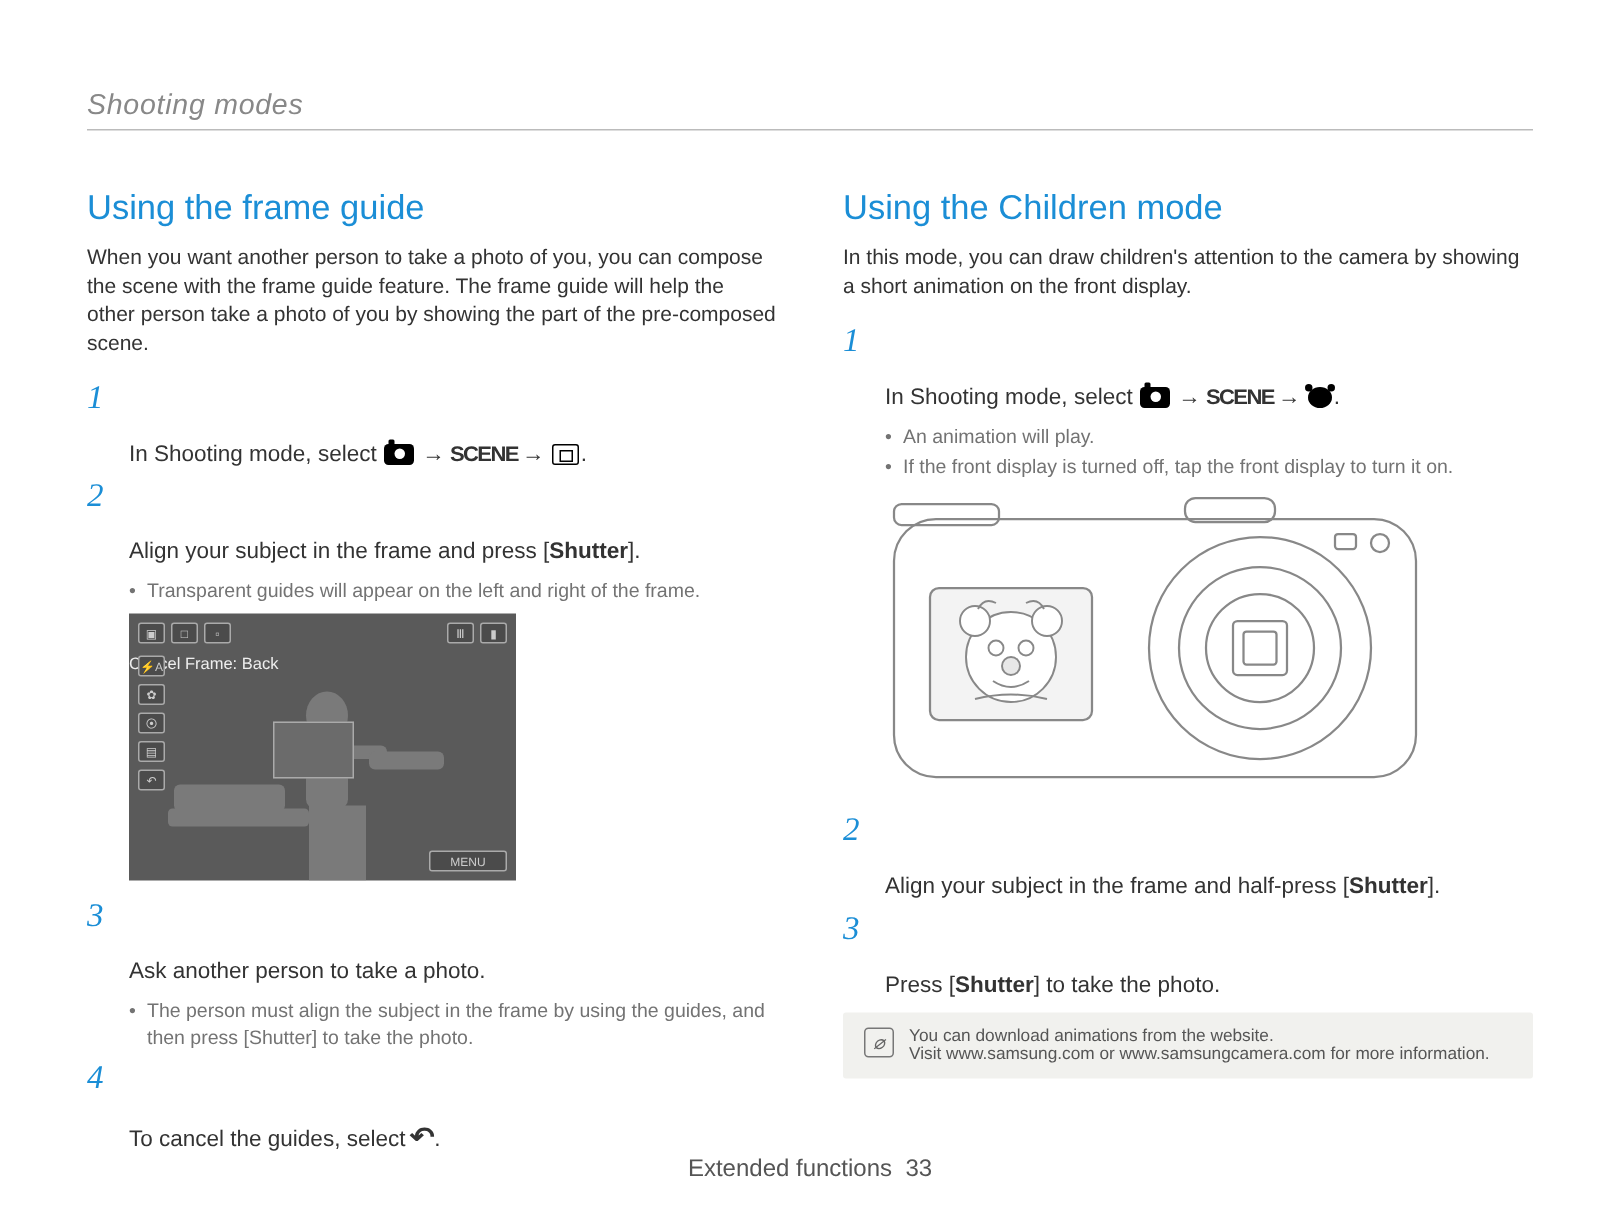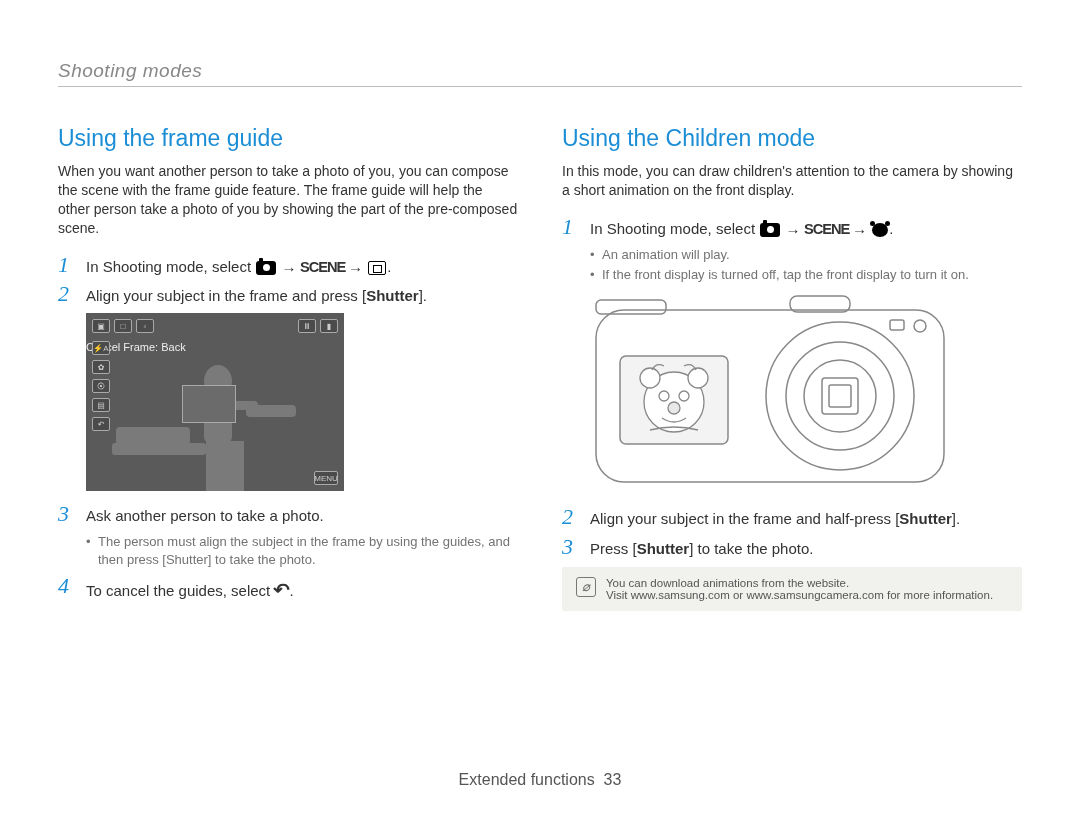--- a/index.html
+++ b/index.html
@@ -55,20 +55,21 @@
     line-height: 1;
     padding-top: 0;
     width: 18px;
     flex-shrink: 0;
   }
   .step-body {
     font-size: 15px;
     line-height: 1.45;
     padding-top: 2px;
     flex: 1;
+    margin-top: 36px;
   }
   .step-body .bold { font-weight: bold; }
   .sub-list {
     list-style: none;
     padding-left: 28px;
     margin-top: 2px;
     margin-bottom: 6px;
   }
   .sub-list li {
     font-size: 13px;
@@ -237,20 +238,23 @@
         <span class="icn icn-frame"></span><span>.</span>
       </div>
     </div>
 
     <div class="step">
       <div class="step-num">2</div>
       <div class="step-body">
         <span>Align your subject in the frame and press [</span><span class="bold">Shutter</span><span>].</span>
       </div>
     </div>
+    <ul class="sub-list">
+      <li>Transparent guides will appear on the left and right of the frame.</li>
+    </ul>
 
     <div class="lcd">
       <div class="lcd-sil">
         <svg viewBox="0 0 258 134" preserveAspectRatio="xMidYMax slice">
           <g fill="#7a7a7a">
             <ellipse cx="132" cy="24" rx="14" ry="16"></ellipse>
             <rect x="118" y="36" width="28" height="50" rx="6"></rect>
             <rect x="96" y="44" width="22" height="10" rx="4"></rect>
             <rect x="146" y="44" width="26" height="9" rx="4"></rect>
             <rect x="30" y="70" width="74" height="18" rx="4"></rect>
@@ -275,21 +279,21 @@
       <div class="lcd-center-label">Cancel Frame: Back</div>
       <div class="lcd-center-box"></div>
       <div class="lcd-left">
         <span class="lcd-ico">⚡A</span>
         <span class="lcd-ico">✿</span>
         <span class="lcd-ico">⦿</span>
         <span class="lcd-ico">▤</span>
         <span class="lcd-ico">↶</span>
       </div>
       <div class="lcd-bottom-right">
-        <span class="lcd-ico" style="width:24px">MENU</span>
+        <span class="lcd-ico" style="width:52px">MENU</span>
       </div>
     </div>
 
     <div class="step">
       <div class="step-num">3</div>
       <div class="step-body">Ask another person to take a photo.</div>
     </div>
     <ul class="sub-list">
       <li>
         <span>The person must align the subject in the frame by using the guides, and then press [</span><span class="bold">Shutter</span><span>] to take the photo.</span>

